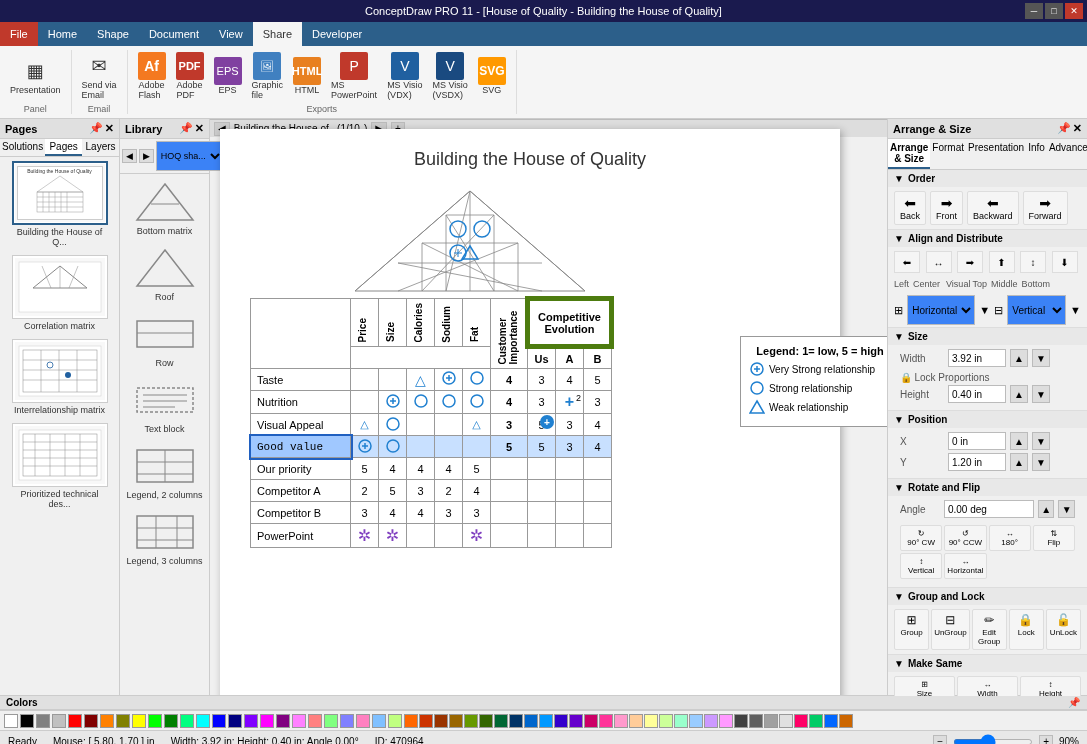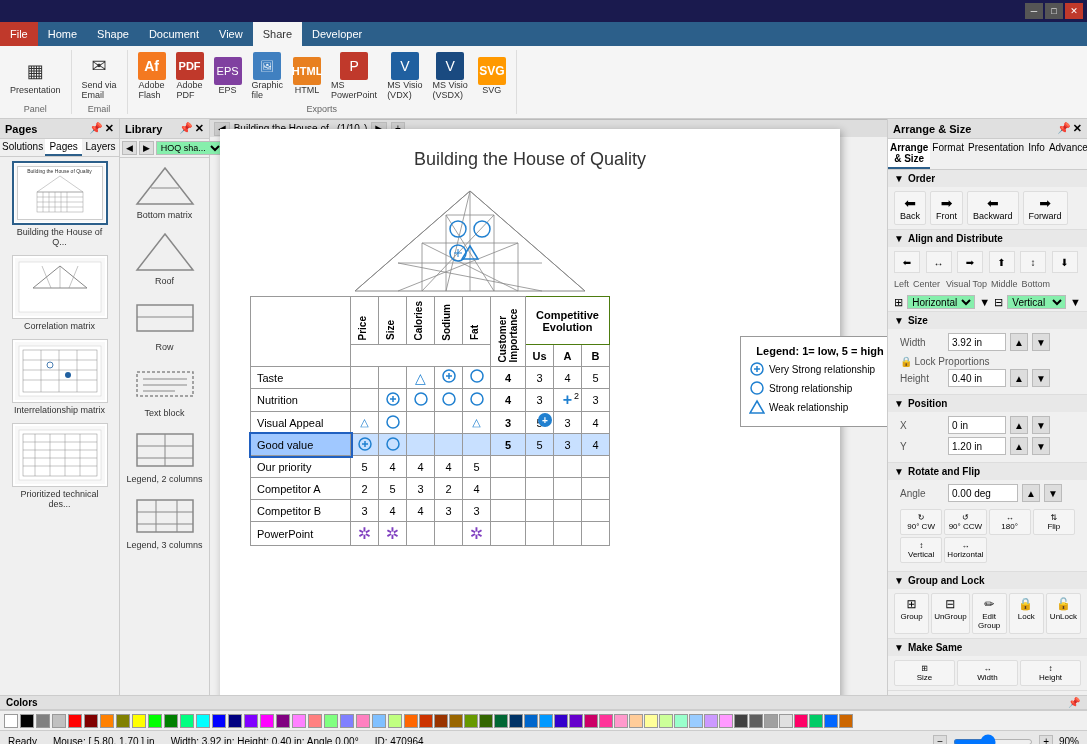--- a/index.html
+++ b/index.html
@@ -74,21 +74,21 @@
     .section-content { padding: 4px 6px; }
     .prop-btn { width: 18px; height: 18px; display: flex; align-items: center; justify-content: center; background: #ddd; border: 1px solid #bbb; cursor: pointer; font-size: 10px; }
 
     .order-btns { display: flex; gap: 4px; padding: 4px 6px; }
     .order-btn { display: flex; flex-direction: column; align-items: center; padding: 3px 5px; cursor: pointer; background: #f5f5f5; border: 1px solid #ddd; border-radius: 2px; font-size: 9px; }
     .order-btn .icon-wrap { font-size: 14px; }
 
     .align-grid { display: grid; grid-template-columns: repeat(6, 1fr); gap: 2px; padding: 4px 6px; }
     .align-btn { width: 26px; height: 22px; display: flex; align-items: center; justify-content: center; background: #f5f5f5; border: 1px solid #ddd; cursor: pointer; font-size: 10px; }
     .align-row { display: flex; align-items: center; gap: 4px; padding: 2px 6px; }
-    .align-dropdown { flex: 1; height: 14px; font-size: 10px; border: 1px solid #bbb; background: #86efac; }
+    .align-dropdown { flex: 1; height: 30px; font-size: 10px; border: 1px solid #bbb; background: #3b82f6; }
 
     .size-row { display: flex; align-items: center; gap: 4px; margin-bottom: 3px; padding: 0 6px; }
     .size-label { width: 44px; font-size: 10px; color: #555; }
     .size-input { width: 58px; border: 1px solid #bbb; height: 18px; padding: 0 3px; font-size: 10px; }
     .lock-btn { display: flex; align-items: center; gap: 2px; font-size: 10px; cursor: pointer; color: #555; padding: 2px 6px; }
 
     .group-grid { display: grid; grid-template-columns: repeat(5, 1fr); gap: 2px; padding: 4px 6px; }
     .group-btn { display: flex; flex-direction: column; align-items: center; padding: 3px 2px; cursor: pointer; background: #f5f5f5; border: 1px solid #ddd; border-radius: 2px; font-size: 8px; text-align: center; }
     .group-btn .icon-wrap { font-size: 12px; margin-bottom: 1px; }
 
@@ -119,20 +119,21 @@
     .selected-row-header { background: #a0c8ff !important; }
 
     
     th.col-header { height: 80px; vertical-align: bottom; padding: 0; }
     th.col-header .inner { display: block; writing-mode: vertical-rl; transform: rotate(180deg); font-size: 10px; padding: 2px; text-align: left; }
   </style>
 </head>
 <body>
 
 <div id="title-bar">
+  <span>ConceptDraw PRO 11 - [House of Quality - Building the House of Quality]</span>
   <div class="win-controls">
     <button class="win-btn">─</button>
     <button class="win-btn">□</button>
     <button class="win-btn close">✕</button>
   </div>
 </div>
 
 <div id="ribbon">
   <div id="ribbon-tabs">
     <div class="tab" style="background:#c0392b;">File</div>
@@ -472,21 +473,21 @@
                   </th>
                 <th class="col-header">
                     <span class="inner">Sodium</span>
                   </th>
                 <th class="col-header">
                     <span class="inner">Fat</span>
                   </th>
                 <th class="col-header" rowspan="2" style="width:32px;">
                     <span class="inner">Customer Importance</span>
                   </th>
-                <td colspan="3" style="border:1px solid #4d7c0f;font-size:11px;font-weight:bold;text-align:center;vertical-align:middle;background:white;">Competitive<br>Evolution</td>
+                <td colspan="3" style="border:5px solid #4d7c0f;font-size:11px;font-weight:bold;text-align:center;vertical-align:middle;background:white;">Competitive<br>Evolution</td>
               </tr>
               <tr>
 
                 <td colspan="5" style="border:none;height:0;padding:0;"></td>
                 <td style="border:1px solid #999;text-align:center;font-size:11px;font-weight:bold;">Us</td>
                 <td style="border:1px solid #999;text-align:center;font-size:11px;font-weight:bold;">A</td>
                 <td style="border:1px solid #999;text-align:center;font-size:11px;font-weight:bold;">B</td>
               </tr>
             </thead>
             <tbody>
@@ -564,21 +565,21 @@
                 <td style="font-weight:bold;">3</td>
                 <td style="position:relative;">
                   5
                   <span style="position:absolute;top:1px;right:1px;width:14px;height:14px;background:#2080d0;border-radius:50%;display:flex;align-items:center;justify-content:center;color:white;font-size:10px;font-weight:bold;">+</span>
                 </td>
                 <td>3</td>
                 <td>4</td>
               </tr>
 
               <tr>
-                <td class="row-header selected-row-header" style="background:#a0c8ff;outline:2px solid #2060c0;">Good value</td>
+                <td class="row-header selected-row-header" style="background:#a0c8ff;outline:2px solid #2060c0;font-family:Liberation Mono, monospace;">Good value</td>
                 <td style="background:#c8e0ff;color:#2080d0;">
                   <svg width="14" height="14" viewBox="0 0 14 14">
                       <circle cx="7" cy="7" r="6" fill="none" stroke="#2080d0" stroke-width="1.5"></circle>
                       <line x1="4" y1="7" x2="10" y2="7" stroke="#2080d0" stroke-width="1.5"></line>
                       <line x1="7" y1="4" x2="7" y2="10" stroke="#2080d0" stroke-width="1.5"></line>
                     </svg>
                 </td>
                 <td style="background:#c8e0ff;color:#2080d0;">
                   <svg width="14" height="14" viewBox="0 0 14 14">
                       <circle cx="7" cy="7" r="6" fill="none" stroke="#2080d0" stroke-width="1.5"></circle>
@@ -807,21 +808,21 @@
     </div>
 
     <div class="section">
       <div class="section-header">
         <span>▼</span>
         <span>Rotate and Flip</span>
       </div>
       <div class="section-content">
         <div class="size-row">
           <span class="size-label">Angle</span>
-          <input class="size-input" value="0.00 deg" style="width: 70px;" readonly="">
+          <input class="size-input" value="0.00 deg" style="width: 90px;" readonly="">
           <div class="prop-btn">▲</div>
           <div class="prop-btn">▼</div>
         </div>
         <div class="rotate-grid">
           <div class="rotate-btn">
             <div class="icon-wrap">↻</div>
             <span>90° CW</span>
           </div>
           <div class="rotate-btn">
             <div class="icon-wrap">↺</div>

